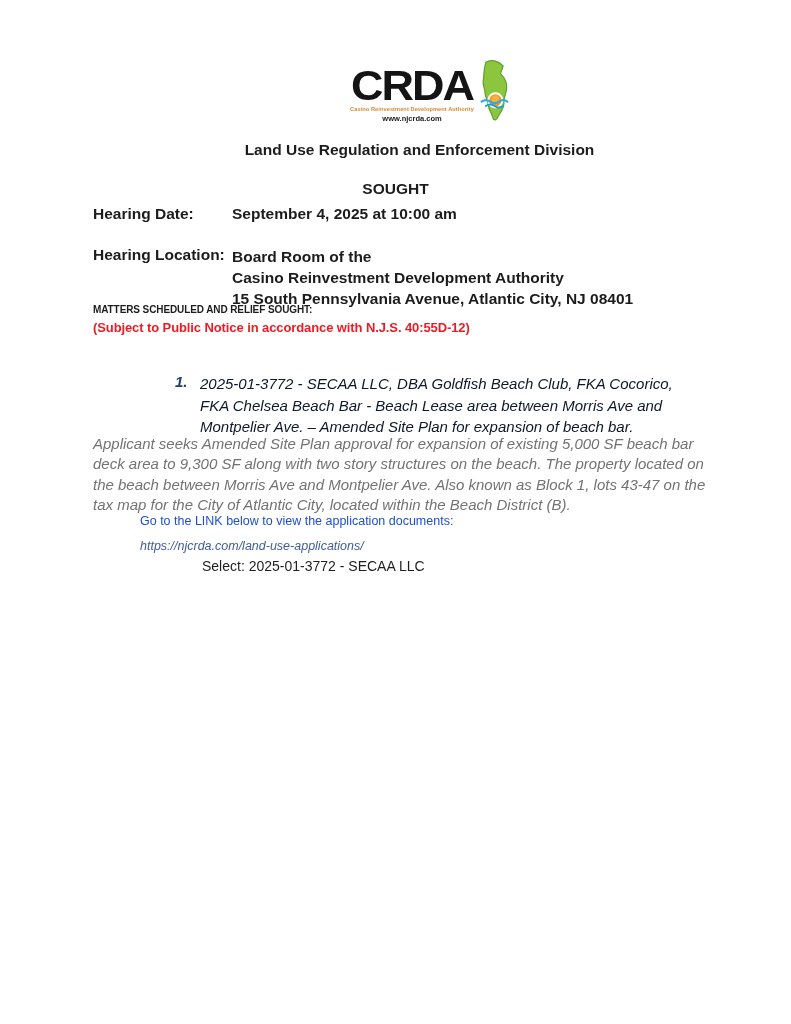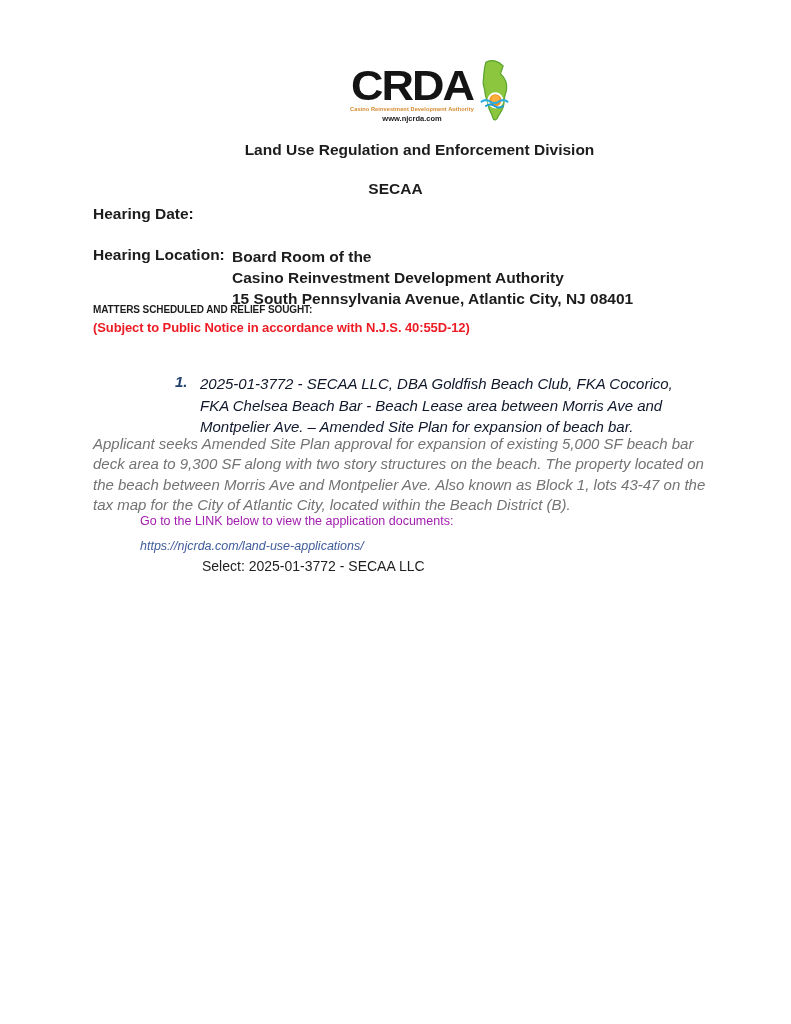--- a/index.html
+++ b/index.html
@@ -110,21 +110,21 @@
     width: 618px;
     font-size: 15px; font-style: italic;
     color: #737373;
     line-height: 20.3px;
   }
 
   
   .link-instruction {
     position: absolute; top: 514px; left: 140px;
     font-size: 12.5px;
-    color: #a21caf;
+    color: #1d4ed8;
   }
   .link-url {
     position: absolute; top: 539px; left: 140px;
     font-size: 12.5px; font-style: italic;
     color: #3f5c9a;
     text-decoration: none;
     cursor: pointer;
   }
   .select-note {
     position: absolute; top: 558px; left: 202px;
@@ -151,23 +151,24 @@
         <circle cx="23" cy="50.6" r="4.6" fill="#fbb040"></circle>
       </g>
       <g>
         <path d="M7 53.5 q5 -3.5 10 0 t10 0 t10 0" stroke="#2bace2" stroke-width="2.4" fill="none" stroke-linecap="round"></path>
         <path d="M12 58.5 q5 -3.5 10 0 t10 0" stroke="#1b9cd8" stroke-width="2.1" fill="none" stroke-linecap="round"></path>
       </g>
     </svg>
   </div>
 
   <div class="division-title">Land Use Regulation and Enforcement Division</div>
-  <div class="agenda-label">SECAA</div>
+  <div class="agenda-label">SOUGHT</div>
 
   <div class="hearing-date-label">Hearing Date:</div>
+  <div class="hearing-date-value">September 4, 2025 at 10:00 am</div>
 
   <div class="hearing-loc-label">Hearing Location:</div>
   <div class="hearing-loc-value">
     <div>Board Room of the</div>
     <div>Casino Reinvestment Development Authority</div>
     <div>15 South Pennsylvania Avenue, Atlantic City, NJ 08401</div>
   </div>
 
   <div class="matters-heading">MATTERS SCHEDULED AND RELIEF SOUGHT:</div>
   <div class="matters-notice">(Subject to Public Notice in accordance with N.J.S. 40:55D-12)</div>

